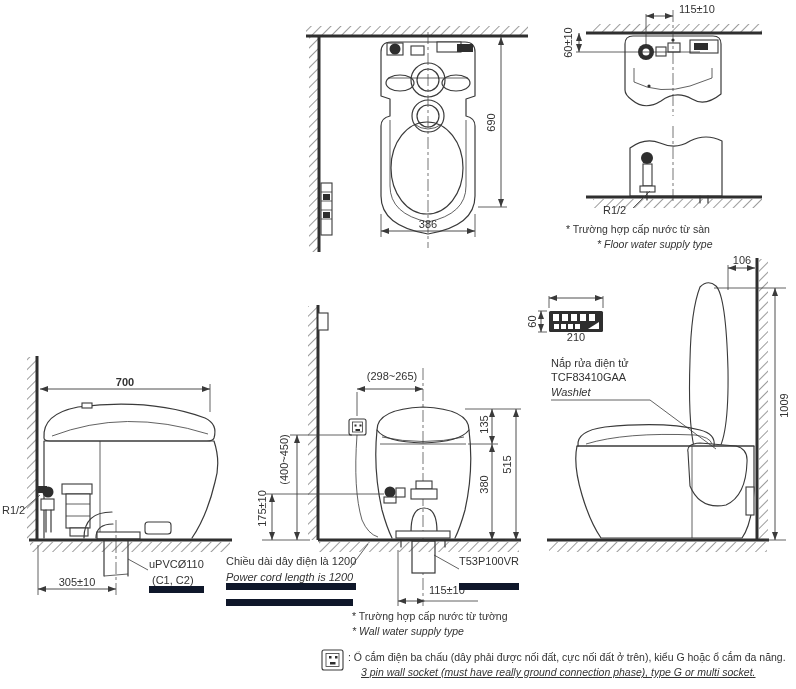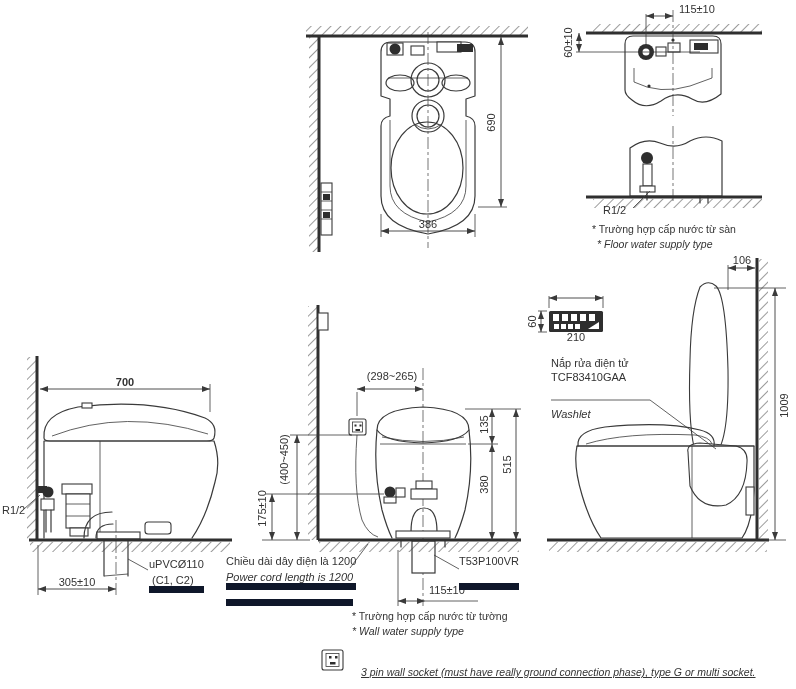--- a/index.html
+++ b/index.html
@@ -288,45 +288,46 @@
     <rect x="330" y="662" width="5.5" height="2.5" class="dk"></rect>
   </g>
 </svg>
 
 <div class="lbl rot" style="left:471px; top:116px; width:40px;">690</div>
 <div class="lbl ctr" style="left:406px; top:218px; width:44px;">386</div>
 
 <div class="lbl" style="left:679px; top:3px;">115±10</div>
 <div class="lbl rot" style="left:544px; top:36px; width:48px;">60±10</div>
 <div class="lbl" style="left:603px; top:204px;">R1/2</div>
-<div class="lbl foot" style="left:592px; top:223px;">* Trường hợp cấp nước từ sàn</div>
+<div class="lbl foot" style="left:566px; top:223px;">* Trường hợp cấp nước từ sàn</div>
 <div class="lbl foot it" style="left:597px; top:238px;">* Floor water supply type</div>
 
 <div class="lbl ctr" style="left:727px; top:254px; width:30px;">106</div>
 <div class="lbl rot" style="left:762px; top:399px; width:44px;">1009</div>
 <div class="lbl ctr" style="left:561px; top:284px; width:30px;margin-top:47px;">210</div>
 <div class="lbl rot" style="left:520px; top:315px; width:24px;">60</div>
 <div class="lbl" style="left:551px; top:357px;">Nắp rửa điện tử</div>
 <div class="lbl" style="left:551px; top:371px;">TCF83410GAA</div>
-<div class="lbl it" style="left:551px; top:386px;margin-top:22px;">Washlet</div>
+<div class="lbl it" style="left:551px; top:386px;">Washlet</div>
 
 <div class="lbl ctr" style="left:107px; top:376px; width:36px;font-weight:bold;">700</div>
 <div class="lbl" style="left:2px; top:504px;">R1/2</div>
 <div class="lbl ctr" style="left:47px; top:576px; width:60px;">305±10</div>
 <div class="lbl ul" style="left:149px; top:558px;">uPVCØ110</div>
 <div class="lbl" style="left:152px; top:574px;">(C1, C2)</div>
 
 <div class="lbl ctr" style="left:360px; top:370px; width:64px;">(298~265)</div>
 <div class="lbl rot" style="left:252px; top:453px; width:64px;">(400~450)</div>
 <div class="lbl rot" style="left:238px; top:502px; width:48px;">175±10</div>
 <div class="lbl rot" style="left:469px; top:418px; width:30px;">135</div>
 <div class="lbl rot" style="left:469px; top:478px; width:30px;">380</div>
 <div class="lbl rot" style="left:492px; top:458px; width:30px;">515</div>
 <div class="lbl" style="left:429px; top:584px;">115±10</div>
 <div class="lbl ul" style="left:226px; top:555px;">Chiều dài dây điện là 1200</div>
 <div class="lbl ul it" style="left:226px; top:571px;">Power cord length is 1200</div>
 <div class="lbl ul" style="left:459px; top:555px;">T53P100VR</div>
 
 <div class="lbl foot" style="left:352px; top:610px;">* Trường hợp cấp nước từ tường</div>
 <div class="lbl foot it" style="left:352px; top:625px;">* Wall water supply type</div>
+<div class="lbl foot" style="left:348px; top:651px;">: Ổ cắm điện ba chấu (dây phải được nối đất, cực nối đất ở trên), kiểu G hoặc ổ cắm đa năng.</div>
 <div class="lbl foot it" style="left:361px; top:666px;text-decoration:underline;">3 pin wall socket (must have really ground connection phase), type G or multi socket.</div>
 
 </div>
 
 </body></html>

